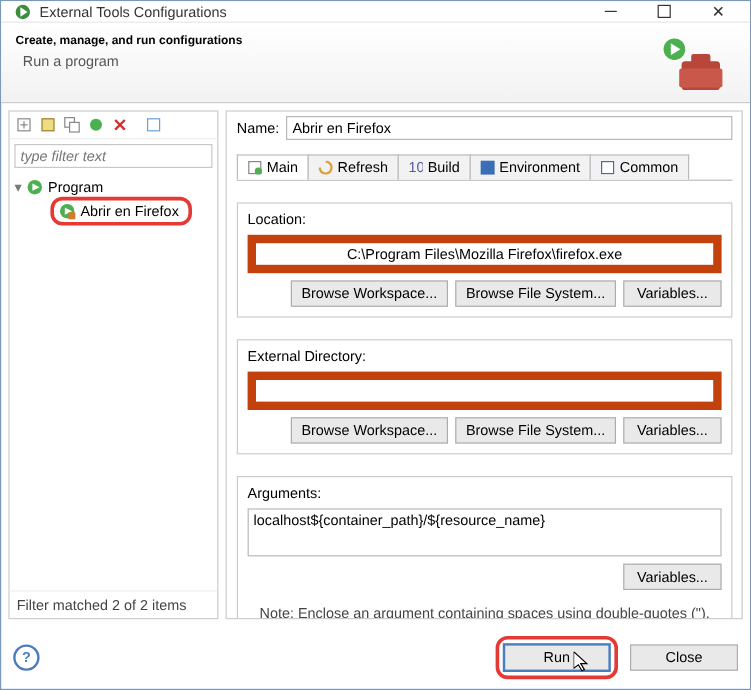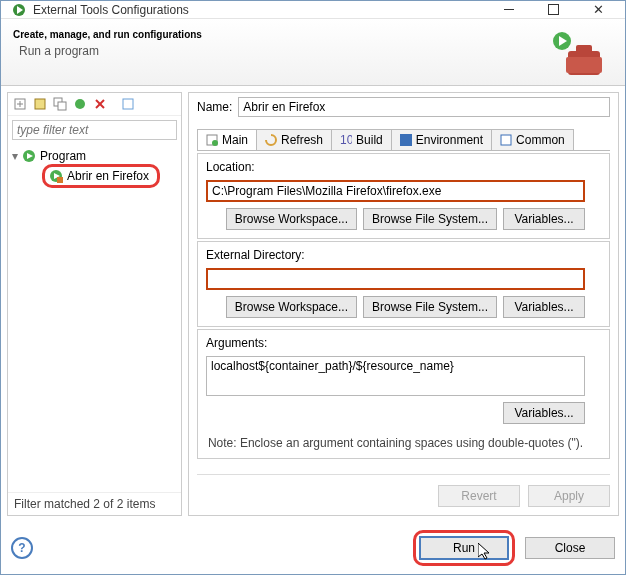--- a/index.html
+++ b/index.html
@@ -35,28 +35,28 @@
 .tree-child { margin-left:30px; border: 3px solid #e53935; border-radius:10px; padding:2px 8px 2px 4px; display:inline-flex; align-items:center; gap:4px;}
 .filter-status { padding:4px 6px; border-top:1px solid #eee; color:#444;}
 
 
 .row { display:flex; align-items:center; margin-bottom:8px; gap:6px;}
 .row label { white-space:nowrap; }
 .row input[type=text] { flex:1; padding:2px 4px; border:1px solid #b8b8b8;}
 .tabs { display:flex; border-bottom:1px solid #bbb; margin-top:4px;}
 .tab { padding:3px 8px; border:1px solid #bbb; border-bottom:none; background:#f2f2f2; margin-right:-1px; display:flex; align-items:center; gap:4px;}
 .tab.active { background:#fff; }
-.fieldset { border:1px solid #ccc; margin-top:2px; padding:6px 24px 8px 8px; display:flex; flex-direction:column; gap:6px;}
+.fieldset { border:1px solid #ccc; margin-top:18px; padding:6px 8px 8px 8px; display:flex; flex-direction:column; gap:6px;}
 .btnrow { display:flex; gap:6px; justify-content:flex-end; }
 .btn { padding:3px 8px; min-width:110px; background:#e9e9e9; border:1px solid #adadad; text-align:center; }
 .btn.small { min-width:82px; }
 .btn.disabled { color:#a0a0a0; border-color:#cfcfcf; background:#f0f0f0;}
 .note { margin-top:6px; color:#444; text-align:center;}
 textarea { width:100%; height:40px; border:1px solid #b8b8b8; padding:2px 4px; font-family:inherit; resize:none;}
-.wd-input{ width:100%; padding:2px 4px; border:2px solid #c2410c; }
+.wd-input{ width:100%; padding:2px 4px; border:7px solid #c2410c;text-align:center; }
 
 
 .ra-row { display:flex; gap:8px; justify-content:flex-end; padding:10px 0 4px 0; border-top:1px solid #ddd; margin-top:auto;}
 .footer { display:flex; align-items:center; padding:8px 10px; gap:10px;}
 .help { width:22px;height:22px;border:2px solid #4a7dbd;border-radius:50%;color:#4a7dbd;display:flex;align-items:center;justify-content:center;font-weight:bold;}
 .footer-spacer{flex:1;}
 .mainbtn { min-width:90px; padding:3px 10px; border:1px solid #adadad; background:#e9e9e9; text-align:center;}
 .runwrap { border:3px solid #e53935; border-radius:10px; padding:3px; display:inline-block;}
 .runwrap .mainbtn { border:2px solid #4a7dbd;}
 

